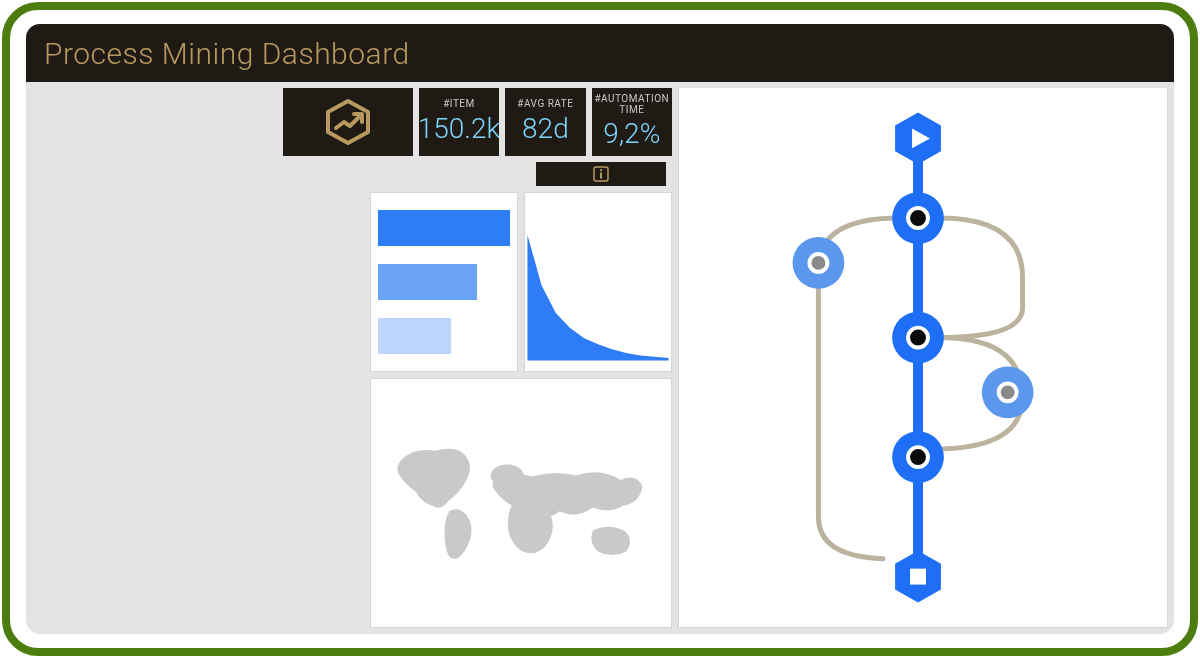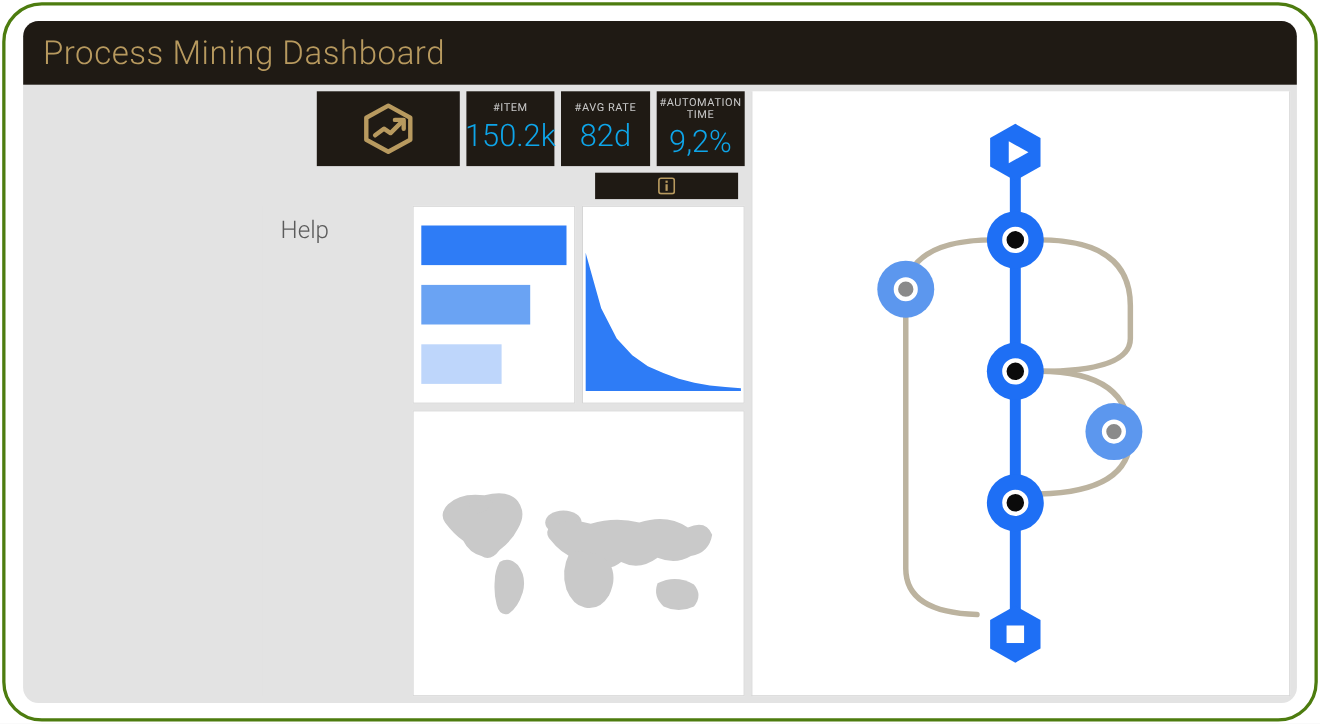--- a/index.html
+++ b/index.html
@@ -7,21 +7,21 @@
       width: 1200px;
       height: 658px;
       font-family: "Segoe UI", Roboto, "Helvetica Neue", Arial, sans-serif;
       background: #fff;
     }
     .tablet {
       width: 1196px;
       height: 654px;
       margin: 2px;
       background: #fff;
-      border: 3px solid #4d7c0f;
+      border: 8px solid #4d7c0f;
       border-radius: 36px;
       overflow: hidden;
       position: relative;
     }
     .screen {
       position: absolute;
       left: 16px; right: 16px; top: 14px; bottom: 14px;
       background: #e3e3e3;
       border-radius: 14px;
       overflow: hidden;
@@ -73,21 +73,21 @@
     .kpi-label {
       font-size: 10px;
       color: #c9c9c9;
       letter-spacing: .5px;
       text-align: center;
       line-height: 1.05;
     }
     .kpi-value {
       font-size: 28px;
       font-weight: 300;
-      color: #0ea5e9;
+      color: #7dd3fc;
       margin-top: 2px;
     }
     .kpi-icon {
       width: 130px; flex: 0 0 130px;
       display: flex; align-items: center; justify-content: center;
     }
     .info-row {
       display: flex;
       gap: 6px;
       height: 24px;
@@ -221,23 +221,20 @@
             <svg width="16" height="16" viewBox="0 0 16 16">
               <rect x="1" y="1" width="14" height="14" rx="2" fill="none" stroke="#b89a5f" stroke-width="1.5"></rect>
               <rect x="7" y="3.2" width="2" height="2" fill="#b89a5f"></rect>
               <rect x="7" y="6.5" width="2" height="6" fill="#b89a5f"></rect>
             </svg>
           </div>
           <div class="info-filler"></div>
         </div>
 
         <div class="mid">
-          <div class="sidebar">
-            <div class="sidebar-item">Help</div>
-          </div>
 
           <div class="panels">
             <div class="panels-top">
 
               <div class="card">
                 <div class="barchart">
 
                 <div class="bar" style="width: 100%; background: rgb(46, 124, 246);"></div>
                     <div class="bar" style="width: 75%; background: rgb(106, 163, 243);"></div>
                     <div class="bar" style="width: 55%; background: rgb(190, 214, 251);"></div>

